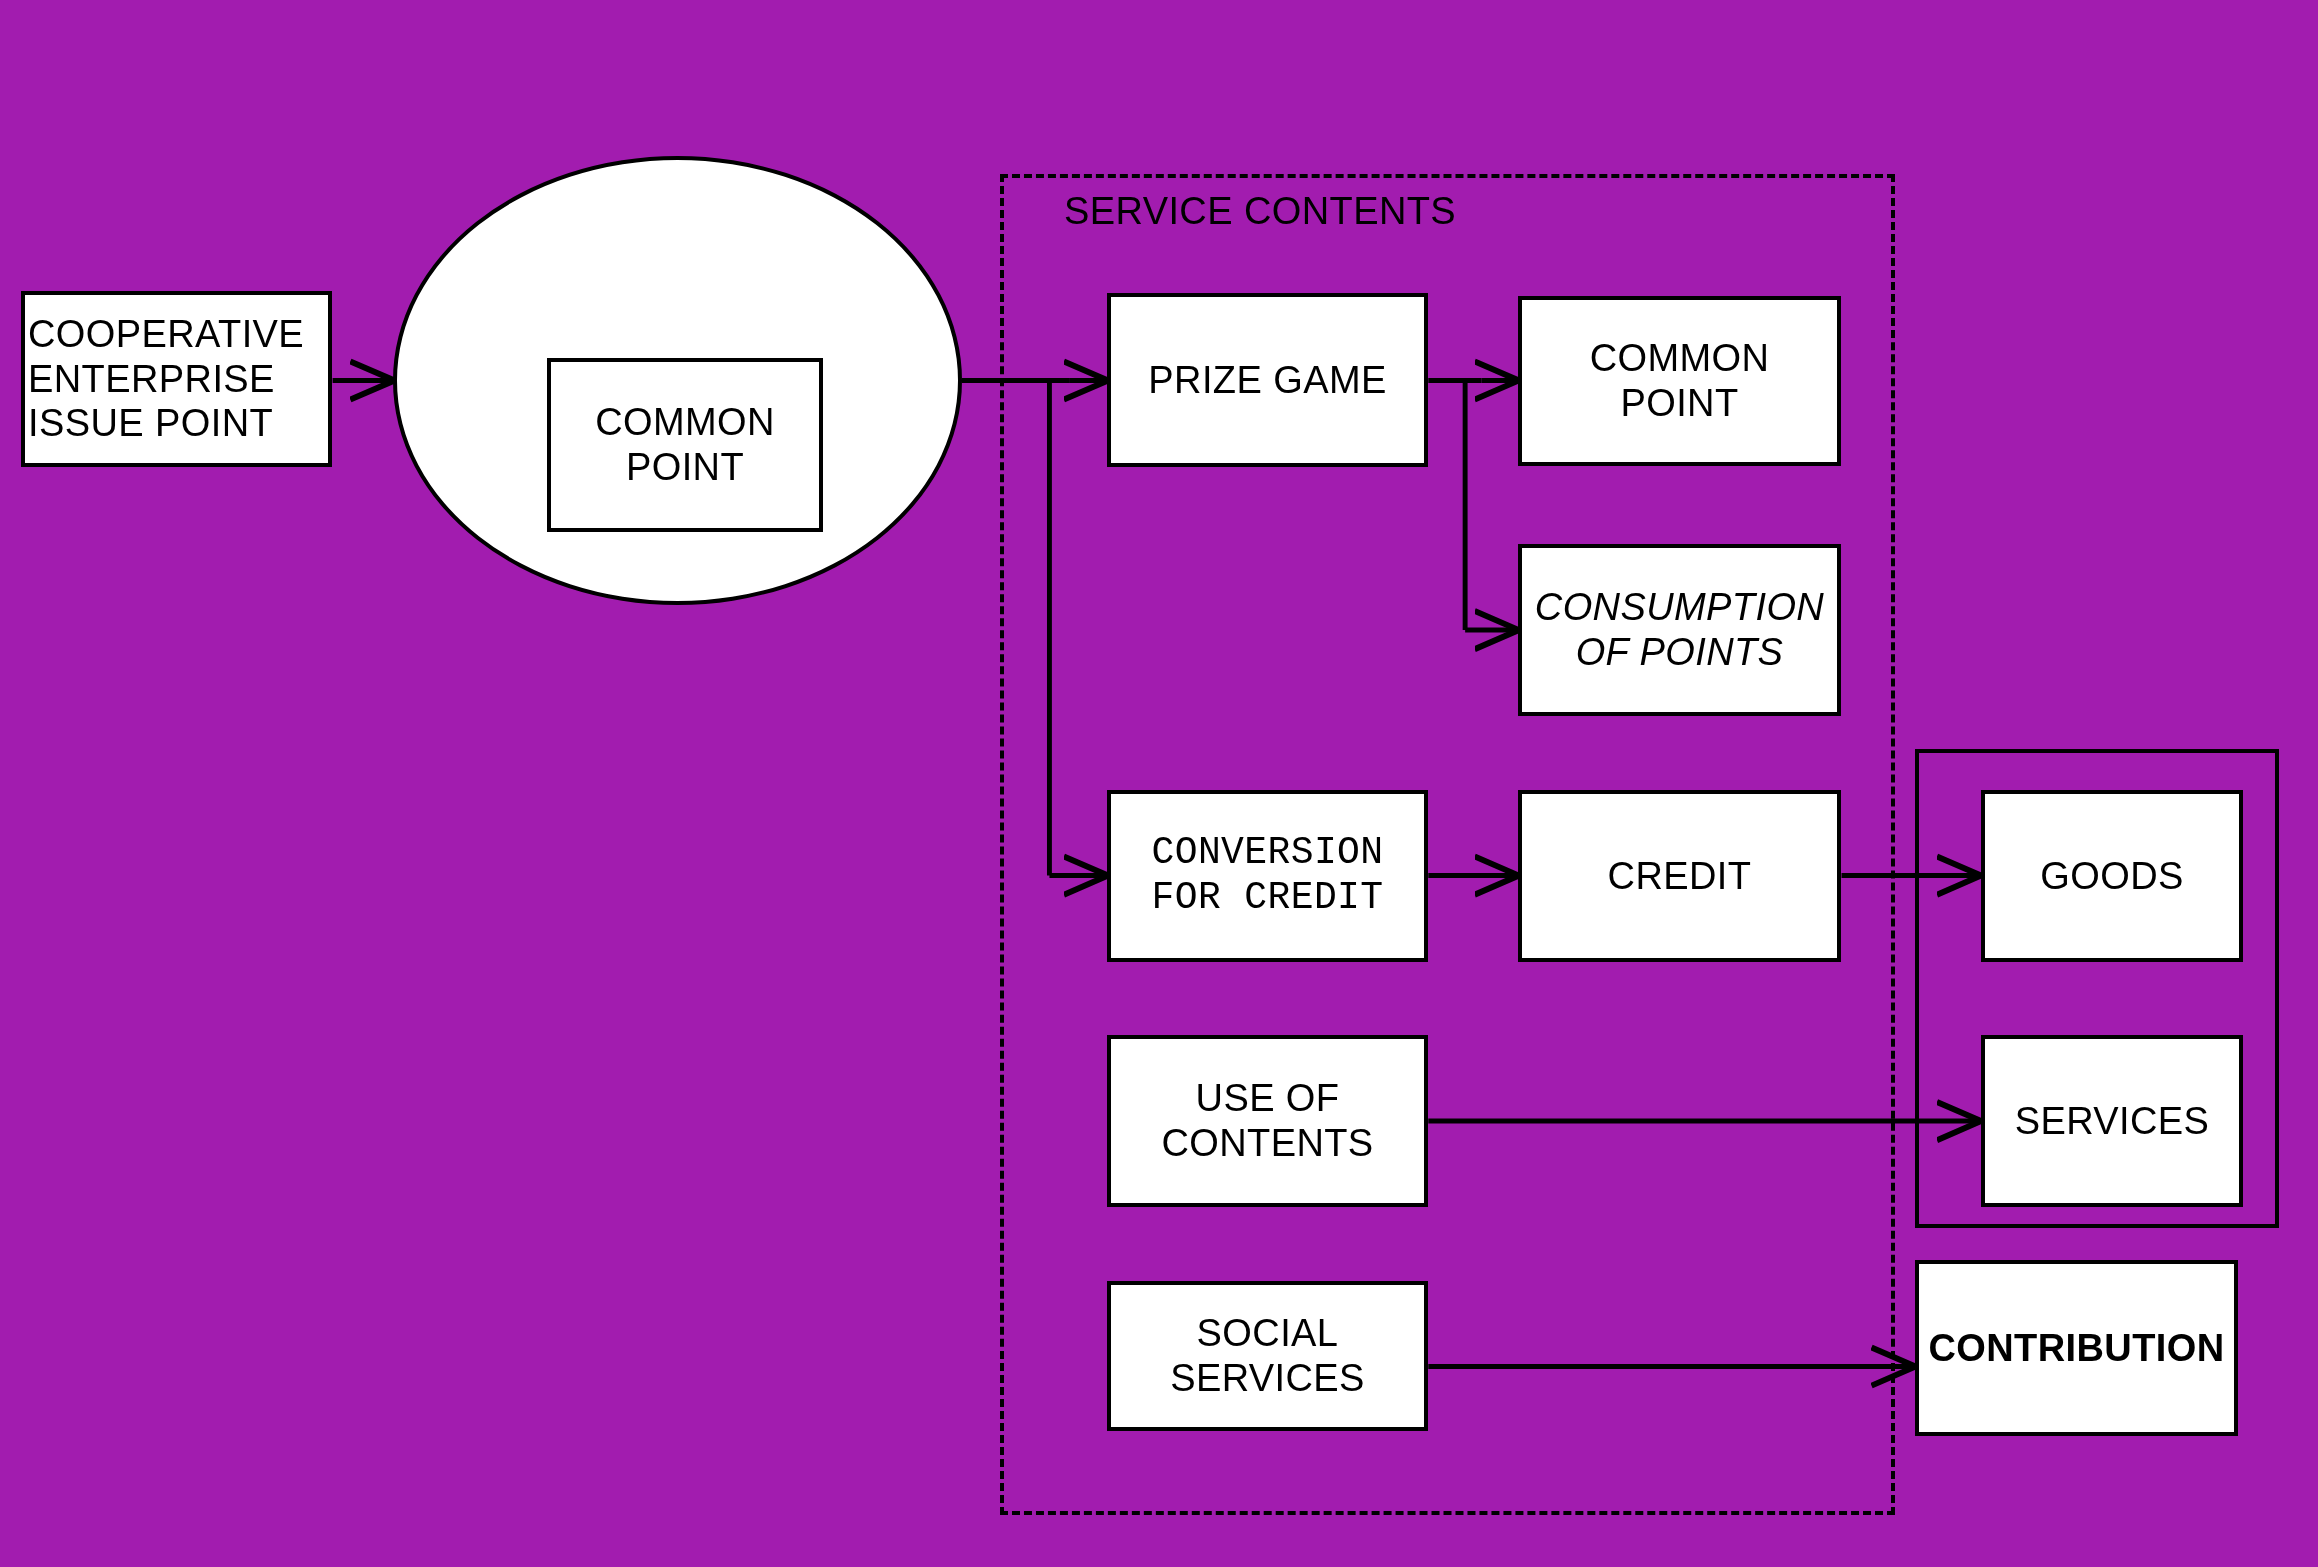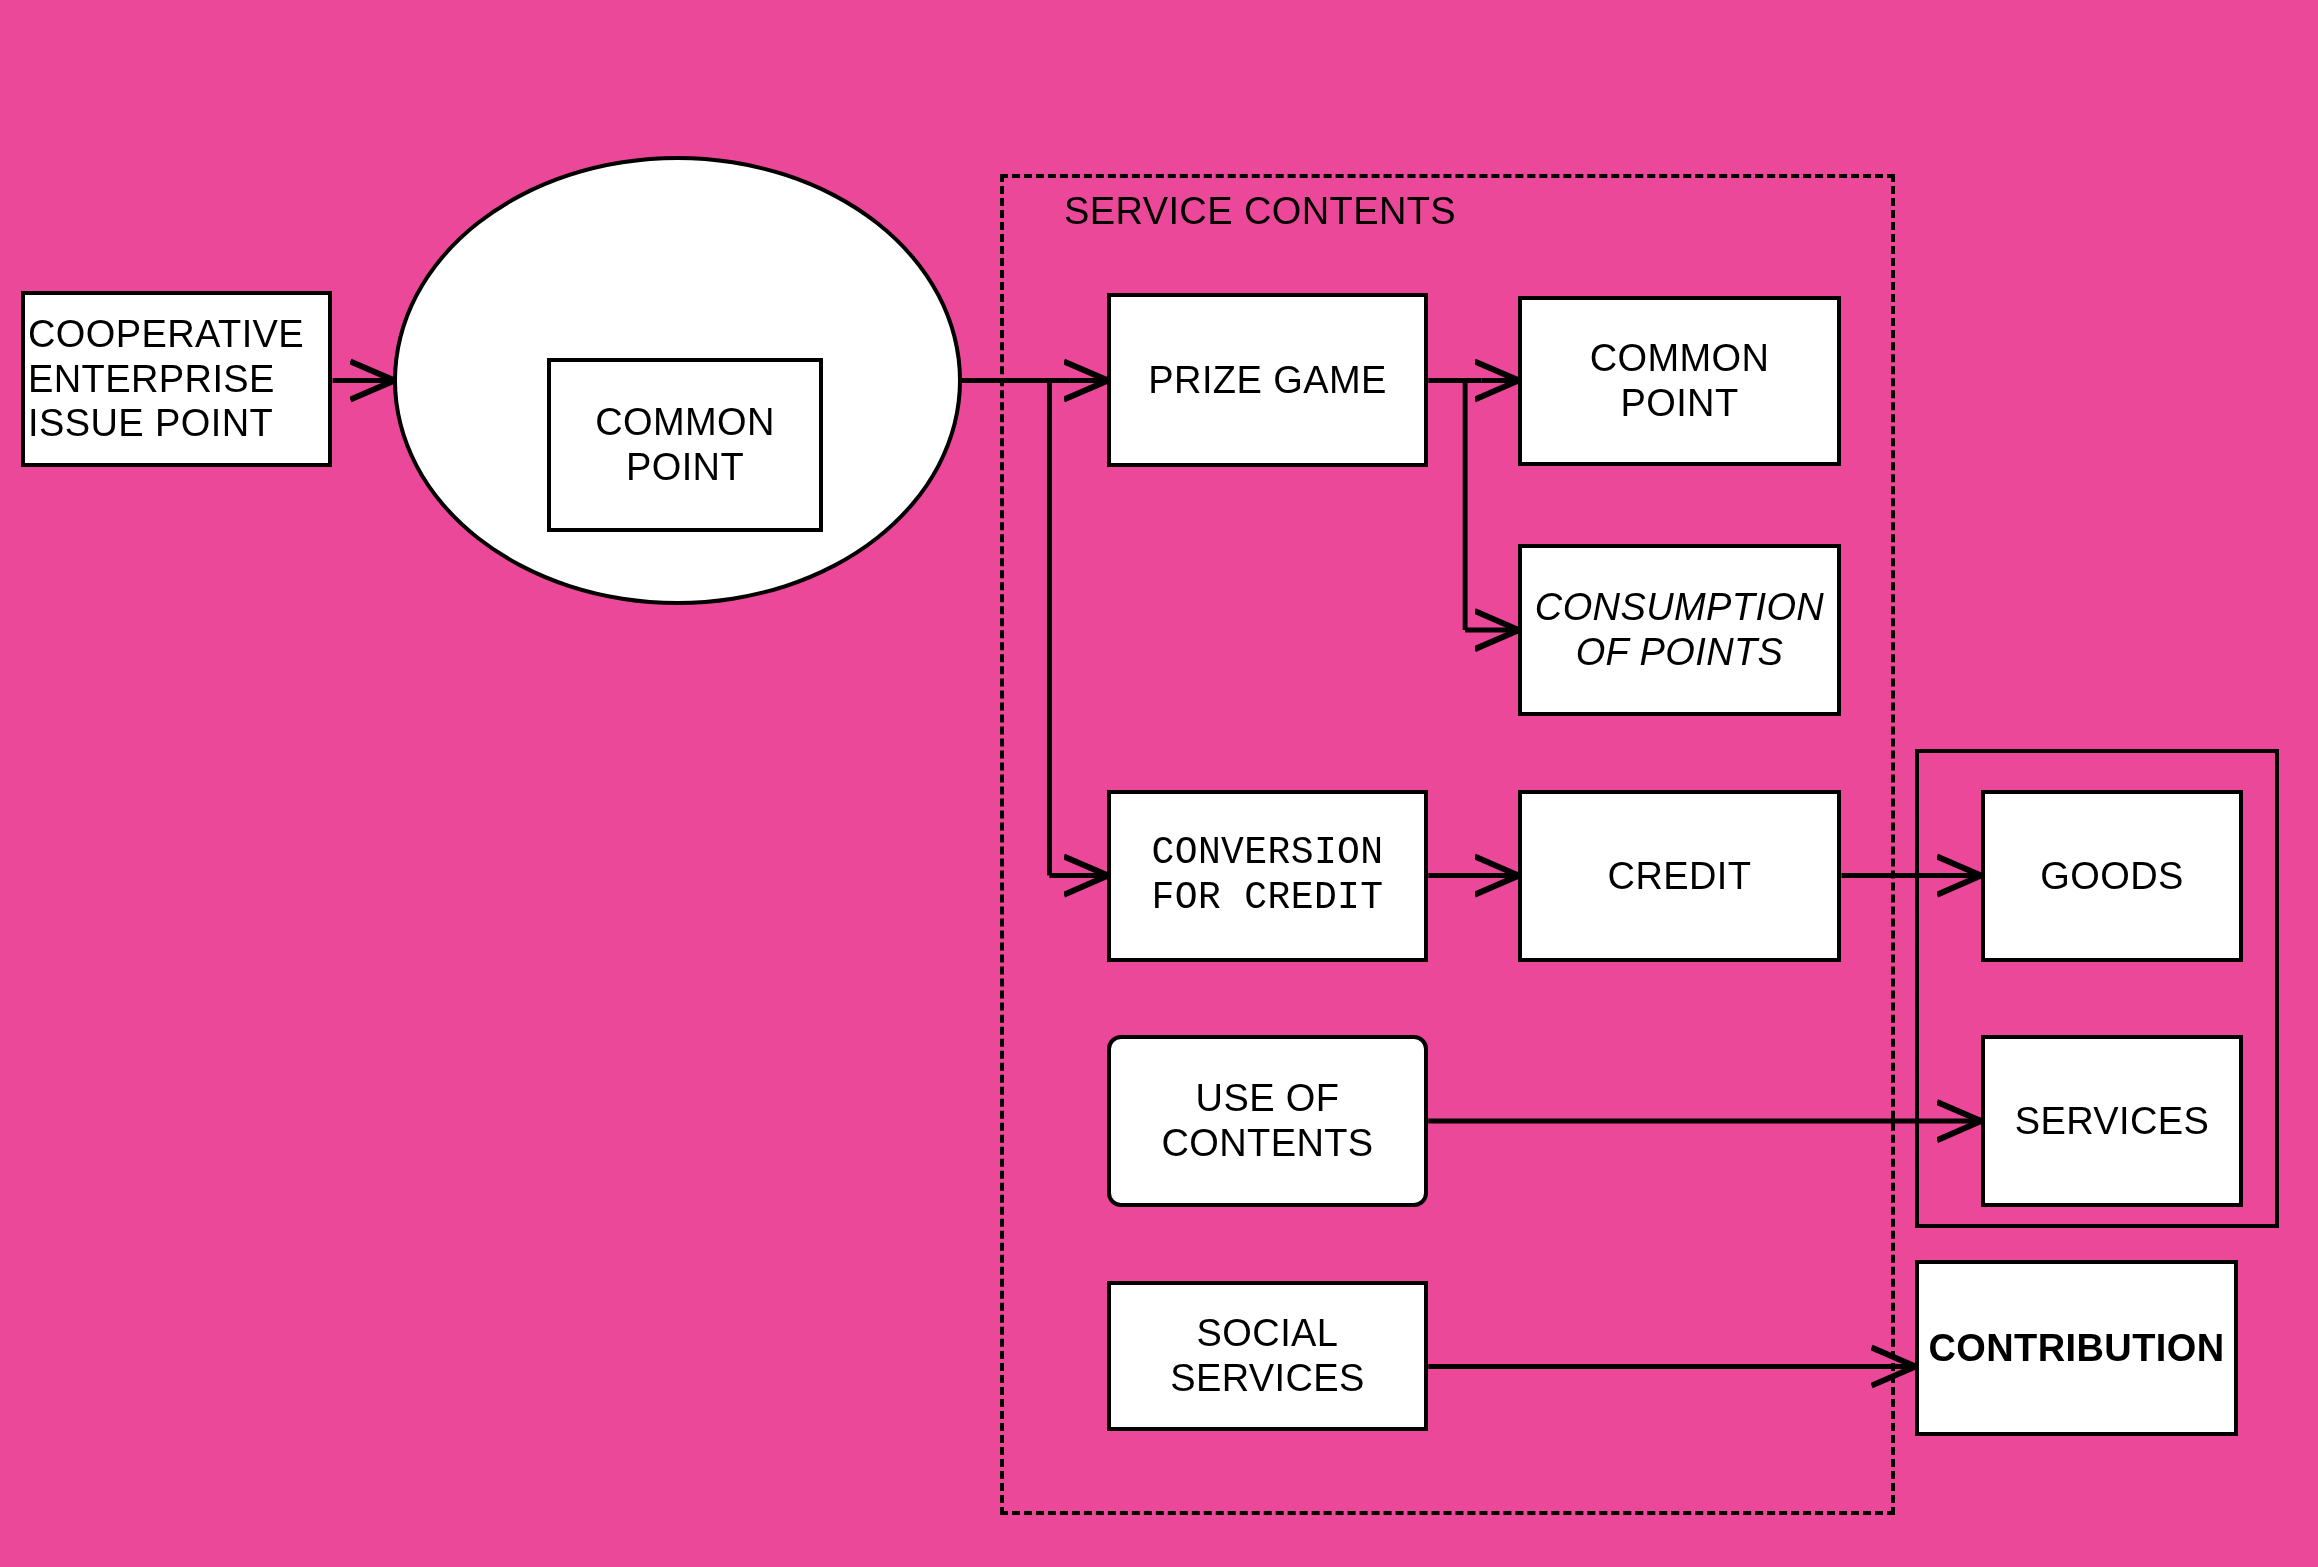--- a/index.html
+++ b/index.html
@@ -7,21 +7,21 @@
     padding: 0;
     background: #ffffff;
   }
   body {
     font-family: "Liberation Sans", sans-serif;
   }
   #stage {
     position: relative;
     width: 2319px;
     height: 1567px;
-    background: #ec4899;
+    background: #a21caf;
     overflow: hidden;
   }
   #svg-layer {
     position: absolute;
     left: 0;
     top: 0;
     width: 2319px;
     height: 1567px;
   }
   .node {
@@ -132,21 +132,21 @@
 FOR CREDIT</div>
 
   <div class="node" style="left:1518px; top:790px; width:323px; height:172px;">CREDIT</div>
 
   <div class="group-box" style="left:1915px; top:749px; width:364px; height:479px;"></div>
 
   <div class="node" style="left:1981px; top:790px; width:262px; height:172px;">GOODS</div>
 
   <div class="node" style="left:1981px; top:1035px; width:262px; height:172px;">SERVICES</div>
 
-  <div class="node" style="left:1107px; top:1035px; width:321px; height:172px;border-radius:14px;">USE OF
+  <div class="node" style="left:1107px; top:1035px; width:321px; height:172px;">USE OF
 CONTENTS</div>
 
   <div class="node" style="left:1107px; top:1281px; width:321px; height:150px;">SOCIAL
 SERVICES</div>
 
   <div class="node" style="left:1915px; top:1260px; width:323px; height:176px;font-weight:bold;">CONTRIBUTION</div>
 
 </div>
 
 

